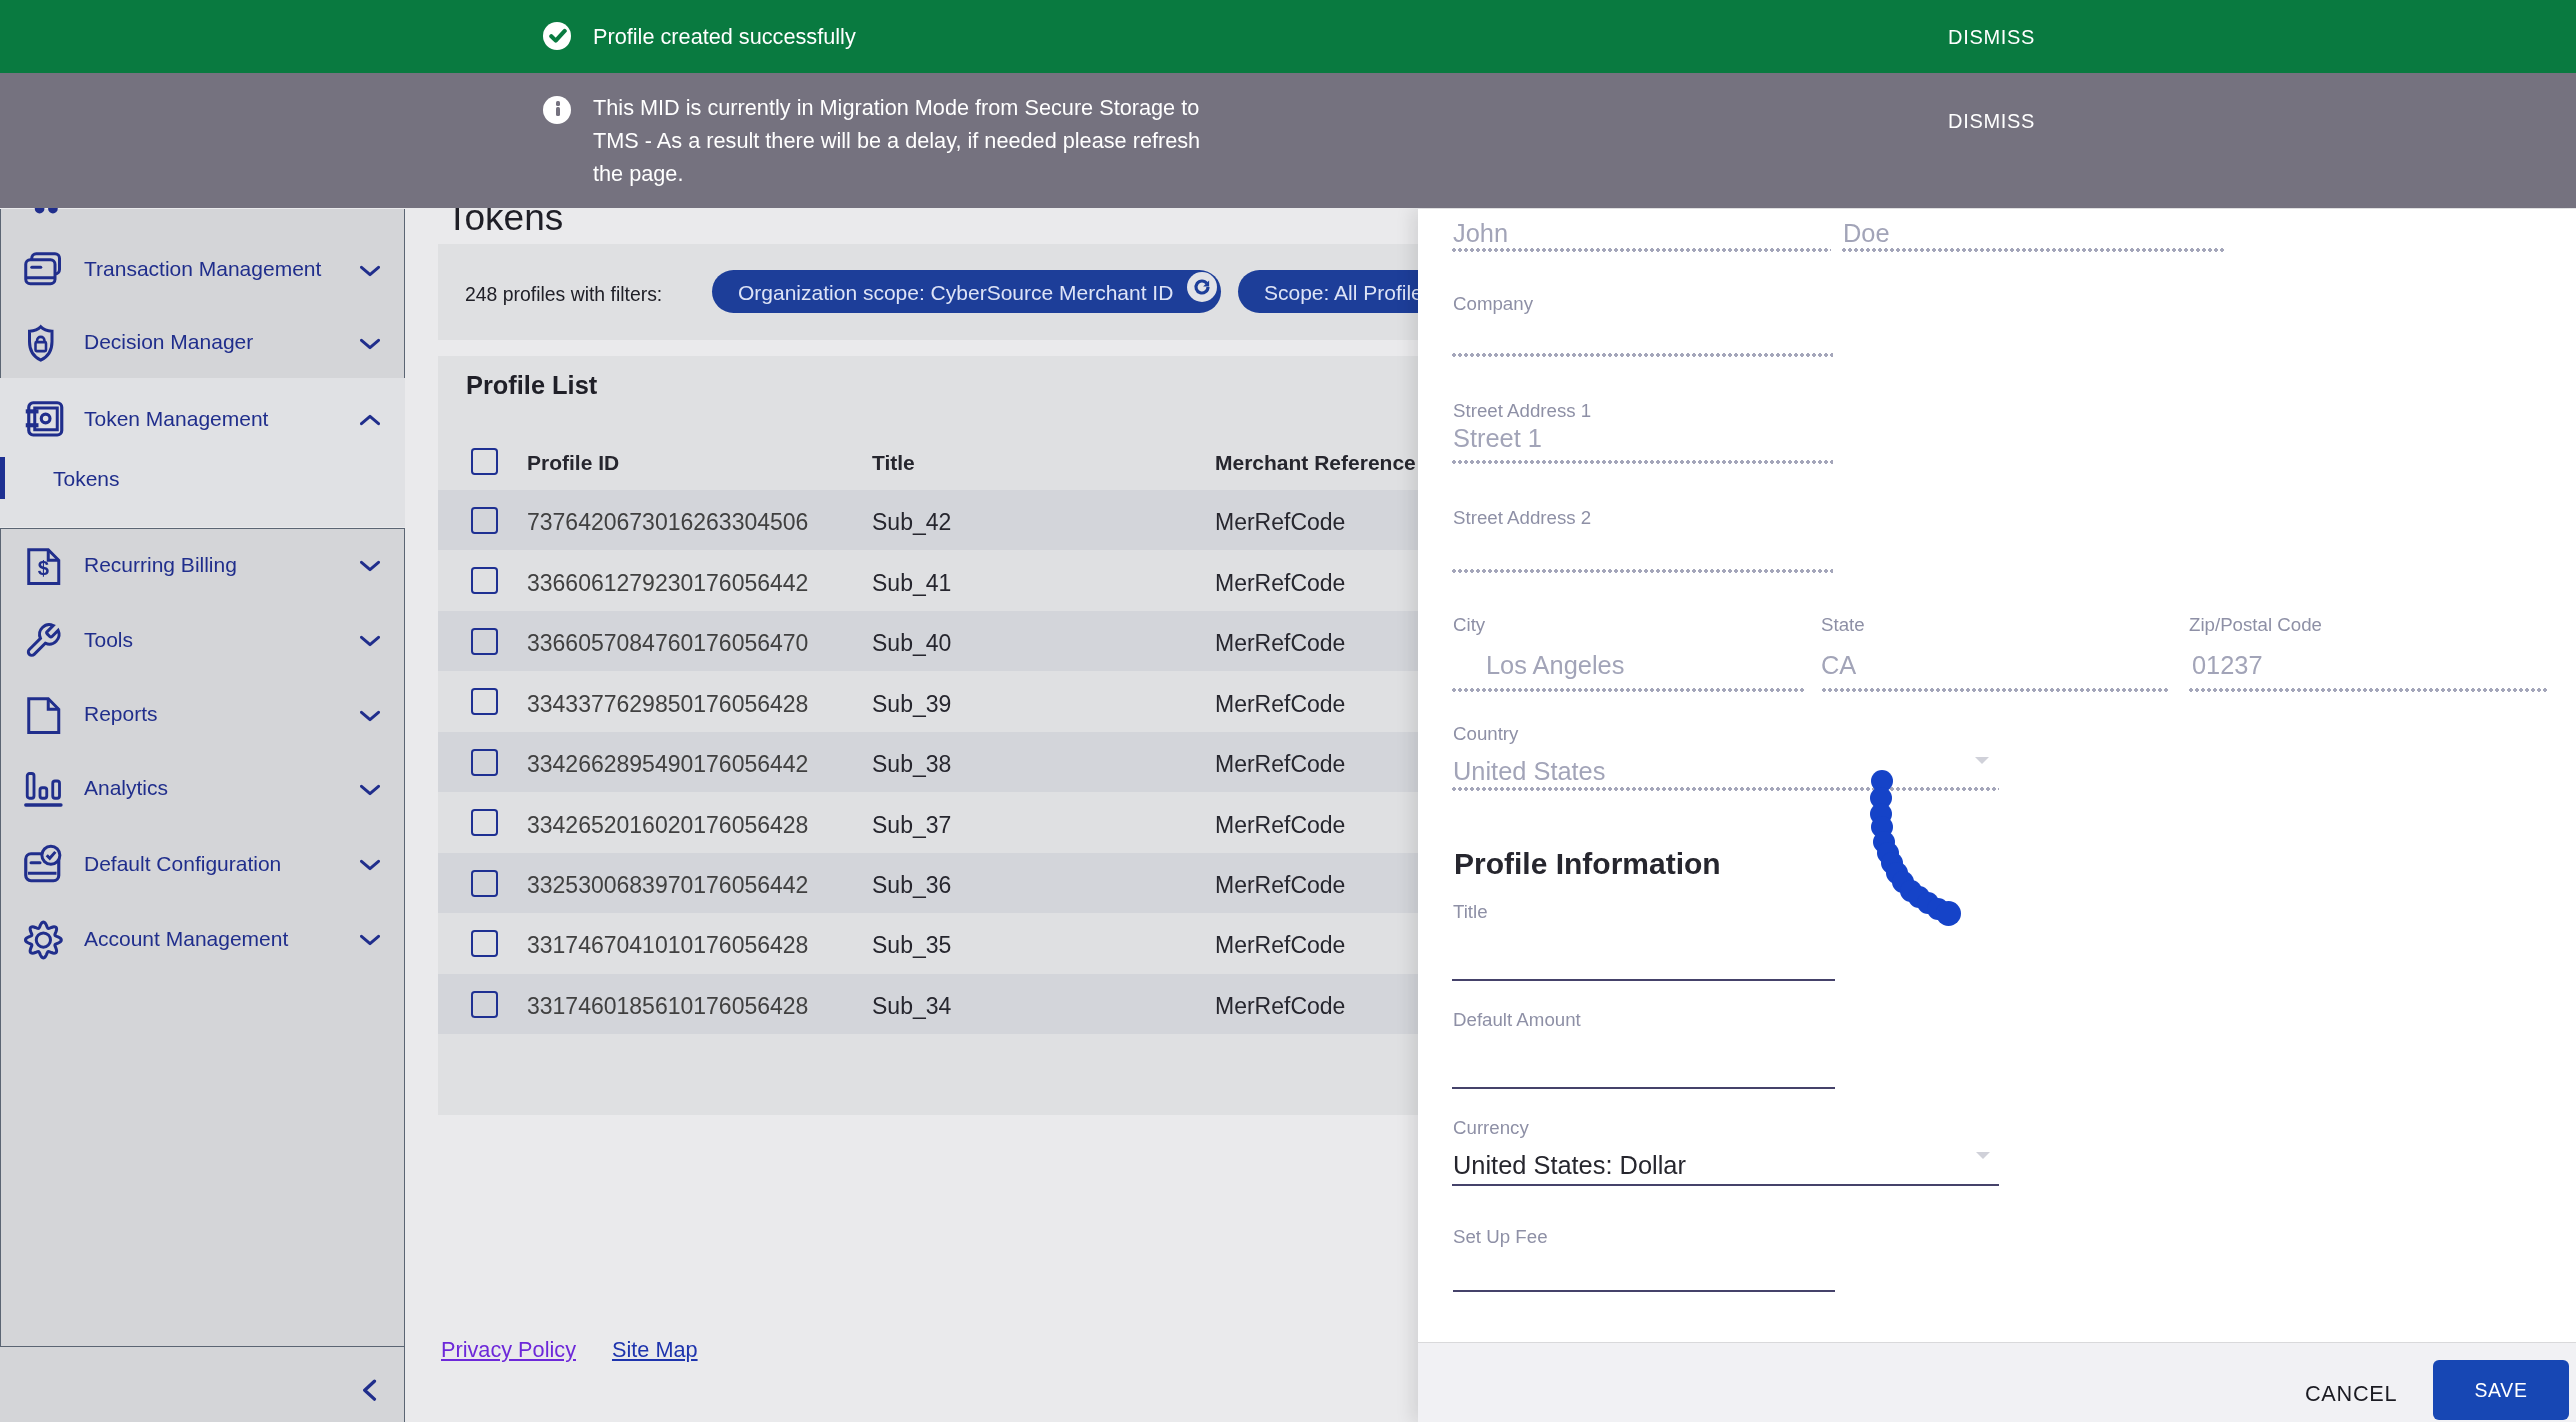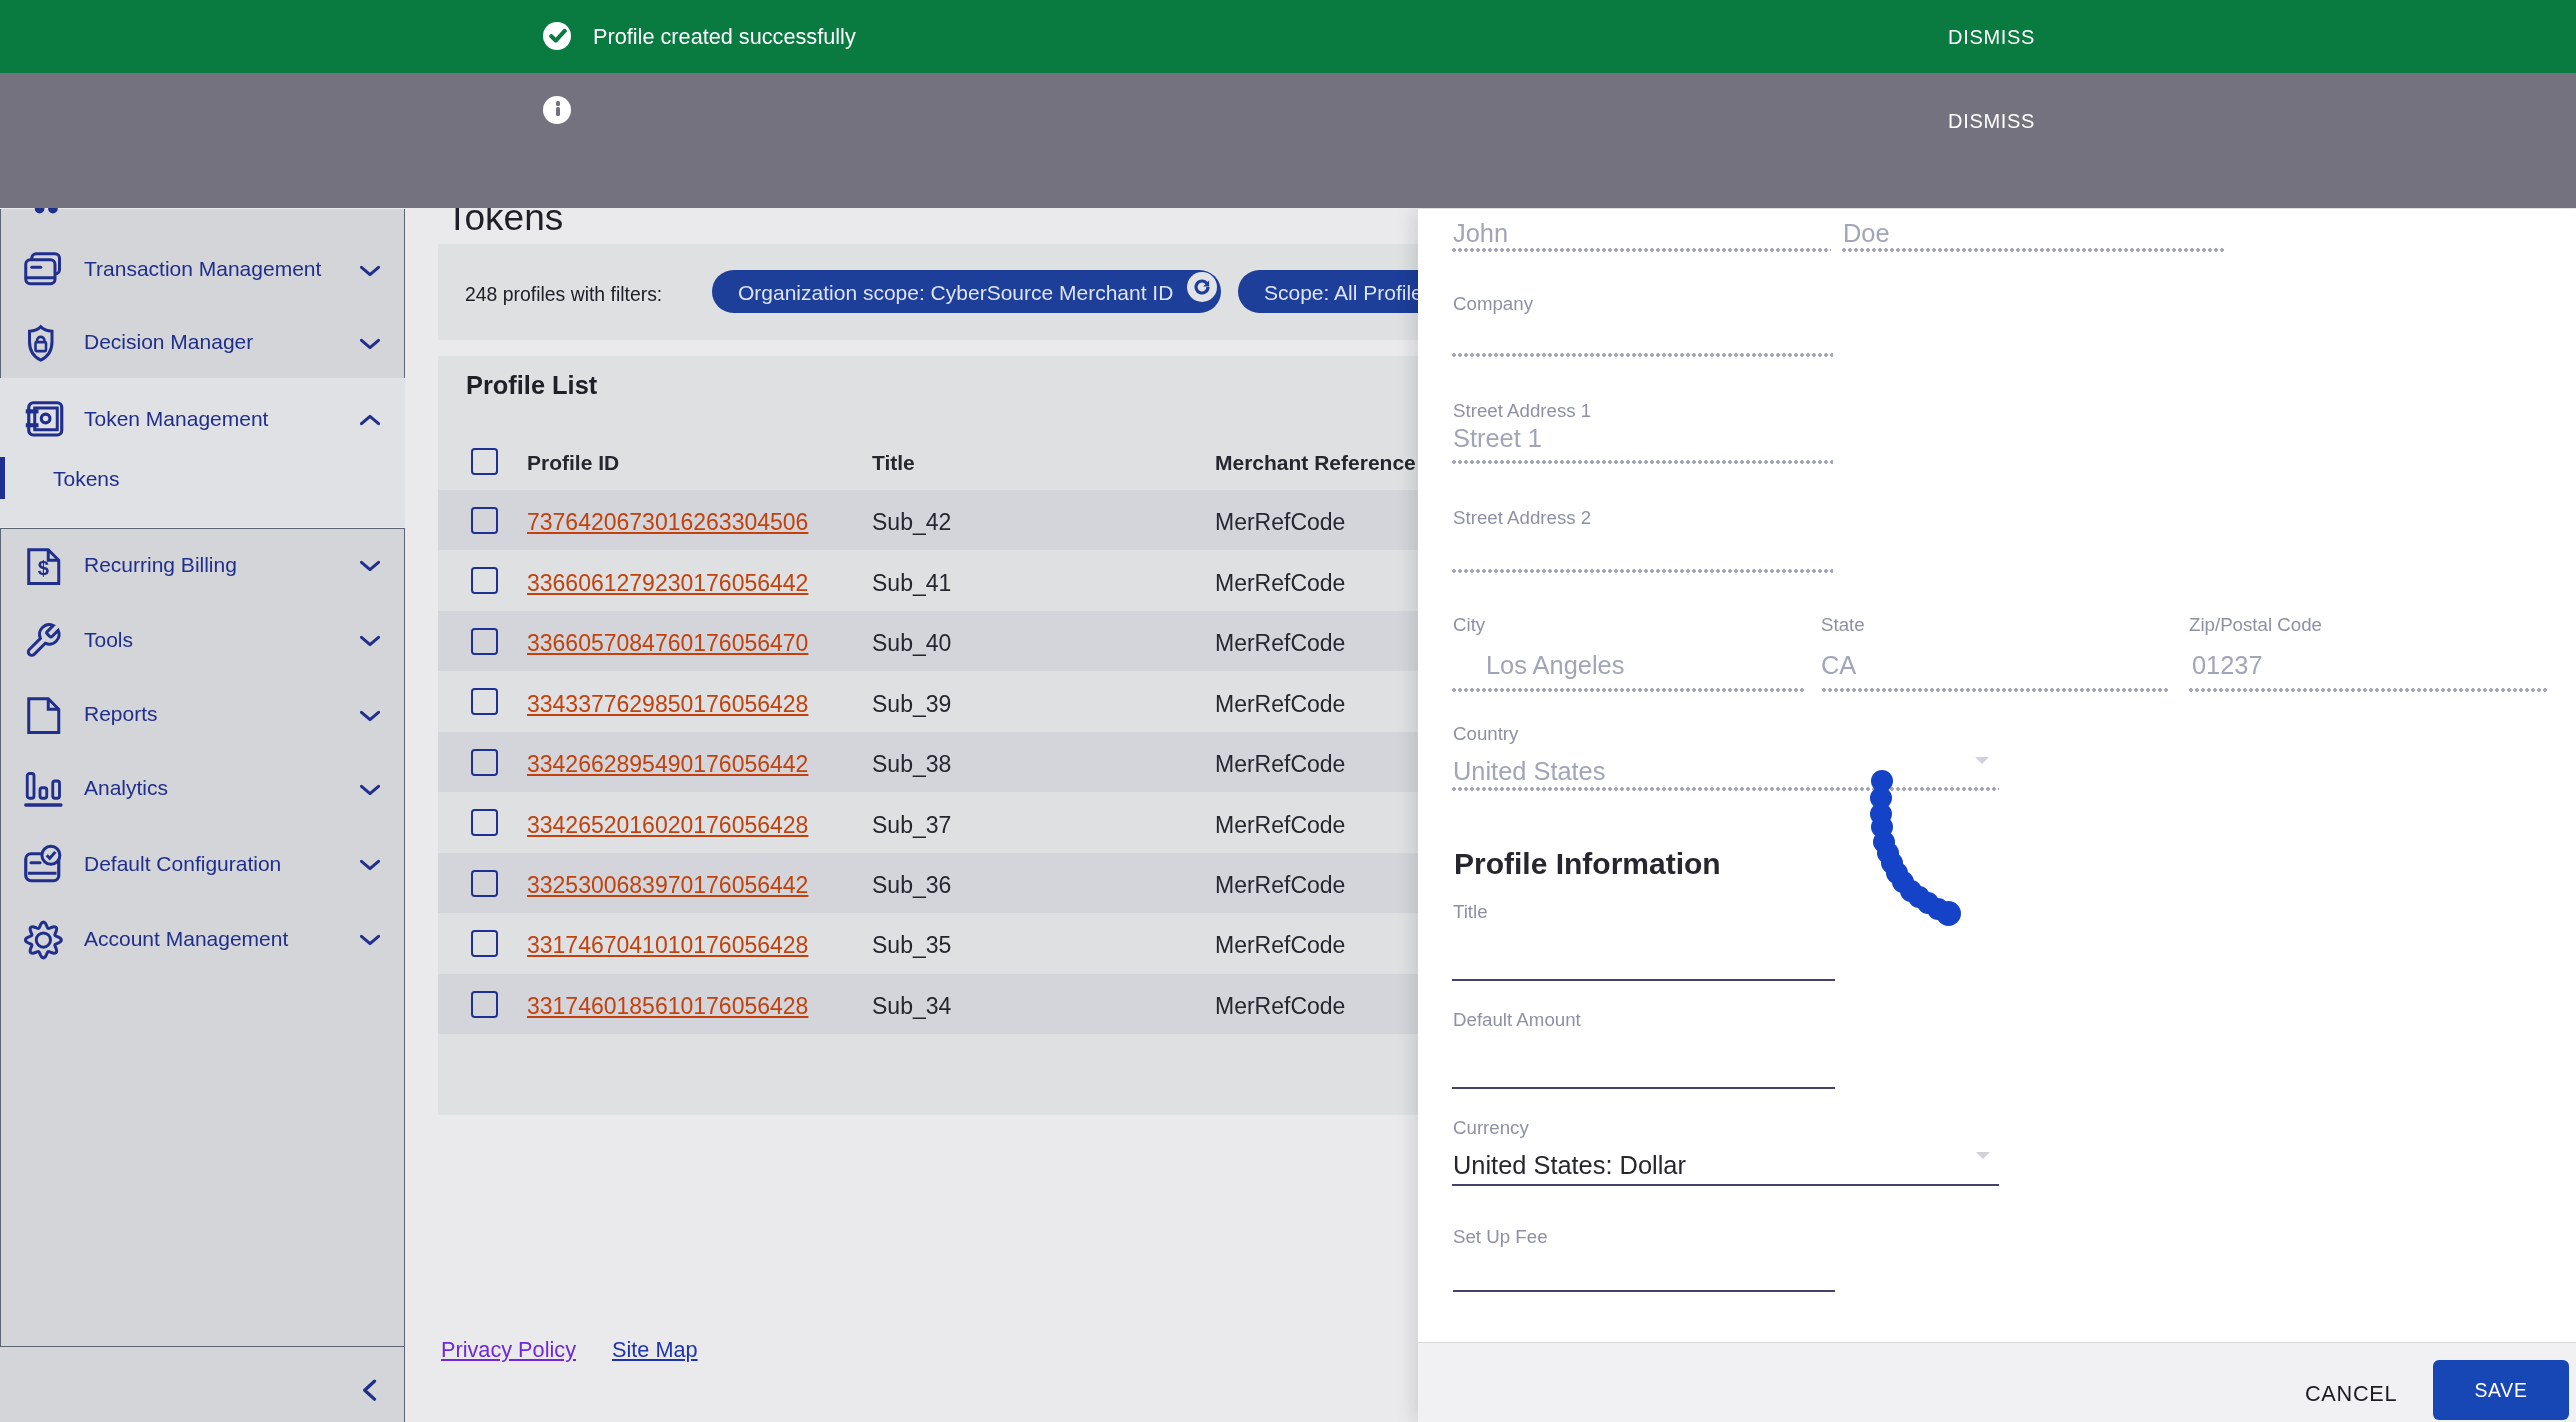--- a/index.html
+++ b/index.html
@@ -7,21 +7,21 @@
   body { font-family:"Liberation Sans", sans-serif; }
   #page { position:relative; width:2576px; height:1422px; background:#eaeaec; overflow:hidden; }
   .abs { position:absolute; }
   .navtext { position:absolute; left:84px; font-size:21px; color:#202e8c; white-space:nowrap; }
   .navicon { position:absolute; left:25px; width:36px; height:36px; overflow:visible; }
   .chev { position:absolute; left:360px; width:20px; height:12px; }
   
   .cb { position:absolute; width:27px; height:27px; border:2.6px solid #1e3092; border-radius:3.7px; }
   .row-dark { position:absolute; left:438px; width:2103px; height:61px; background:#d3d5da; }
   .cell { position:absolute; font-size:23px; color:#26262e; white-space:nowrap; }
-  .idlink { color:#c2410c; text-decoration:underline; }
+  .idlink { color:#404040; }
   
   .dlabel { position:absolute; font-size:18.7px; color:#8e90a6; white-space:nowrap; }
   .dvalue { position:absolute; font-size:25.4px; color:#a2a4b8; white-space:nowrap; }
   .dotline { position:absolute; height:3.7px;
      background-image:radial-gradient(circle, #a4a6ba 1.6px, transparent 1.9px);
      background-size:6px 3.7px; background-position:0 center; background-repeat:repeat-x; }
   .solidline { position:absolute; height:1.9px; background:#45426a; }
   .caret { position:absolute; width:0; height:0; border-left:7.5px solid transparent; border-right:7.5px solid transparent; border-top:7px solid #d0d1d9; }
 </style>
 </head>
@@ -265,16 +265,17 @@
   <svg class="abs" style="left:549px; top:28px;" width="18" height="16.4" viewBox="0 0 24 22">
     <polyline points="3,11 9,17 21,4" fill="none" stroke="#097a40" stroke-width="5.5" stroke-linecap="round" stroke-linejoin="round"></polyline>
   </svg>
   <div class="abs" style="left:593px; top:24px; font-size:21.7px; color:#ffffff;">Profile created successfully</div>
   <div class="abs" style="left:1948px; top:26px; font-size:20px; color:#ffffff; letter-spacing:0.7px;">DISMISS</div>
 
   <div class="abs" style="left:0; top:73px; width:2576px; height:135px; background:#75727f;"></div>
   <div class="abs" style="left:543px; top:96px; width:28px; height:28px; border-radius:50%; background:#ffffff;"></div>
   <div class="abs" style="left:556px; top:101px; width:3.7px; height:4.5px; background:#75727f; border-radius:1.5px;"></div>
   <div class="abs" style="left:556px; top:107px; width:3.7px; height:9.3px; background:#75727f; border-radius:1.5px;"></div>
+  <div class="abs" style="left:593px; top:91px; font-size:21.7px; line-height:33px; color:#ffffff;">This MID is currently in Migration Mode from Secure Storage to<br>TMS - As a result there will be a delay, if needed please refresh<br>the page.</div>
   <div class="abs" style="left:1948px; top:110px; font-size:20px; color:#ffffff; letter-spacing:0.7px;">DISMISS</div>
 
 </div>
 
 
 </body></html>

